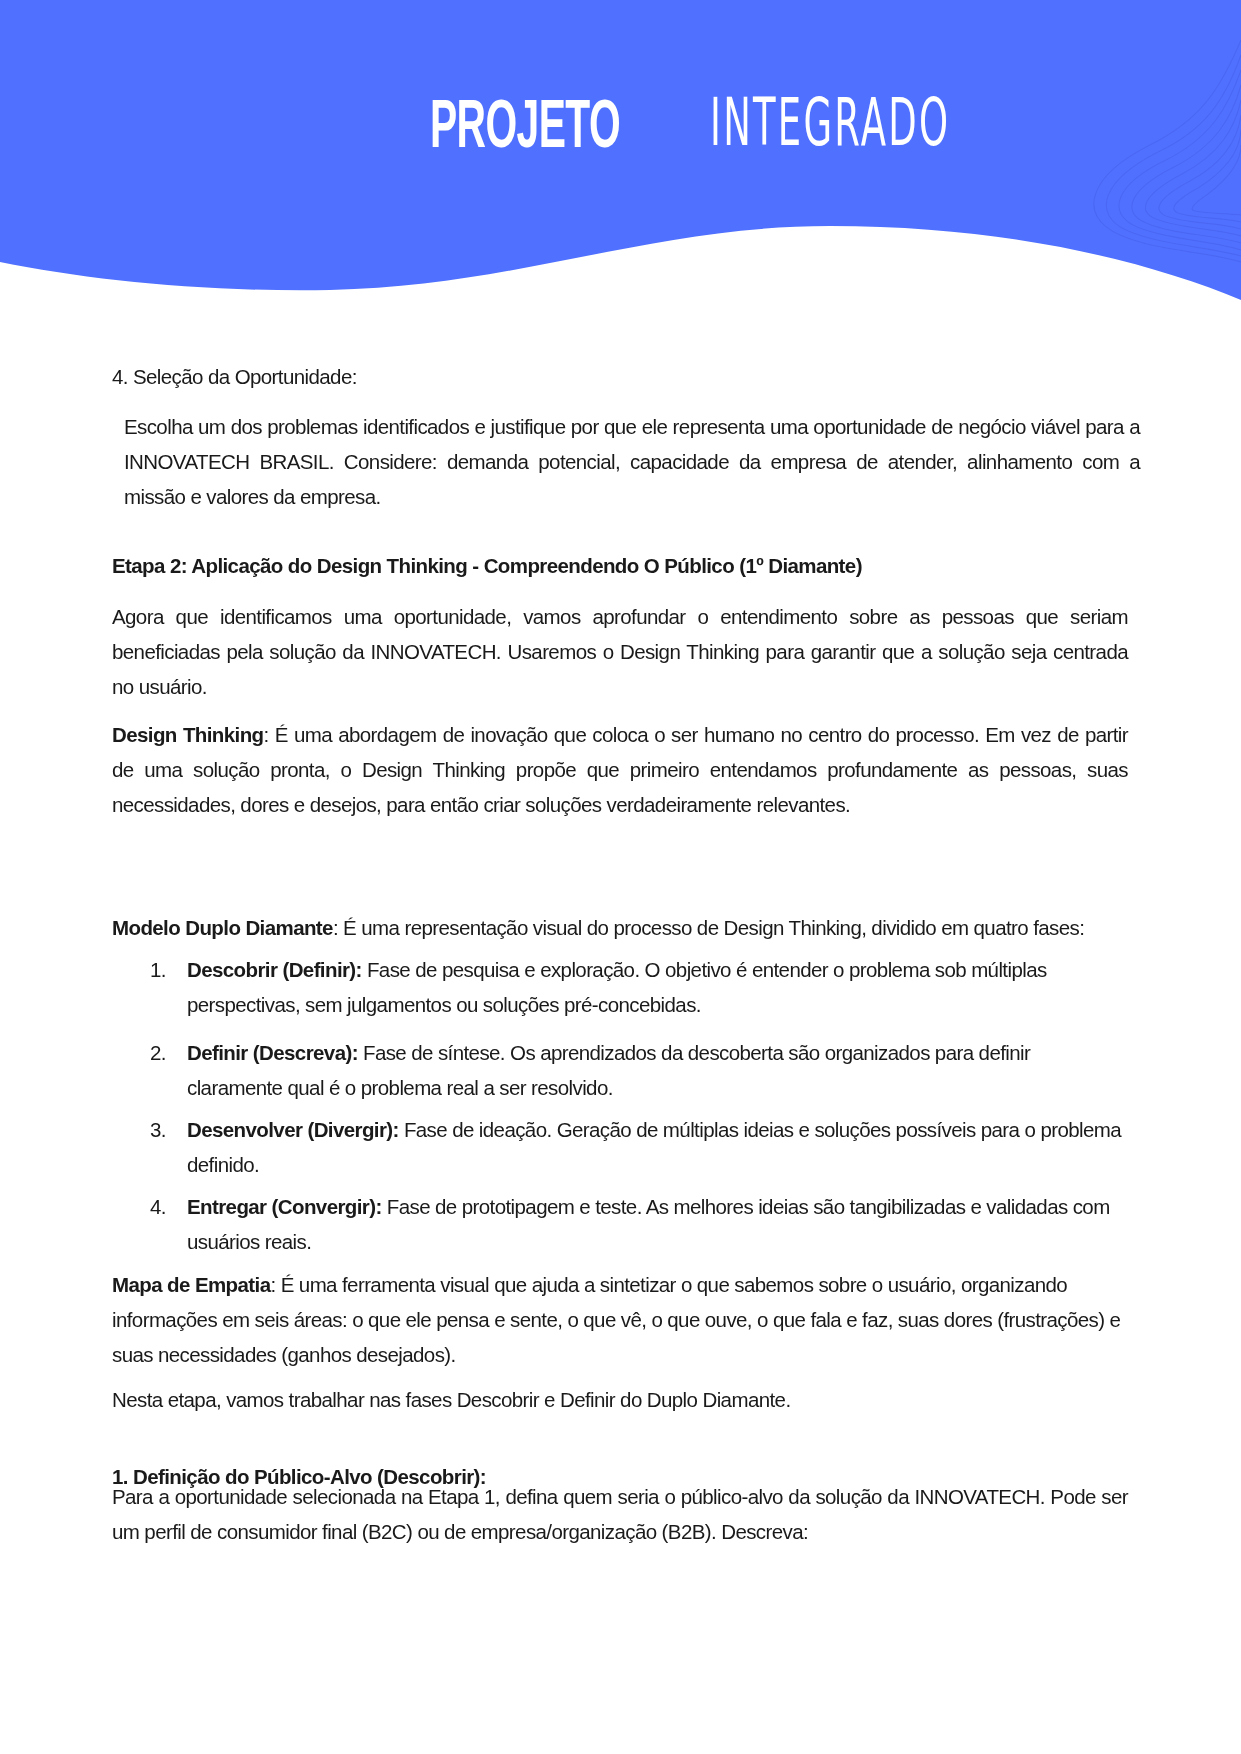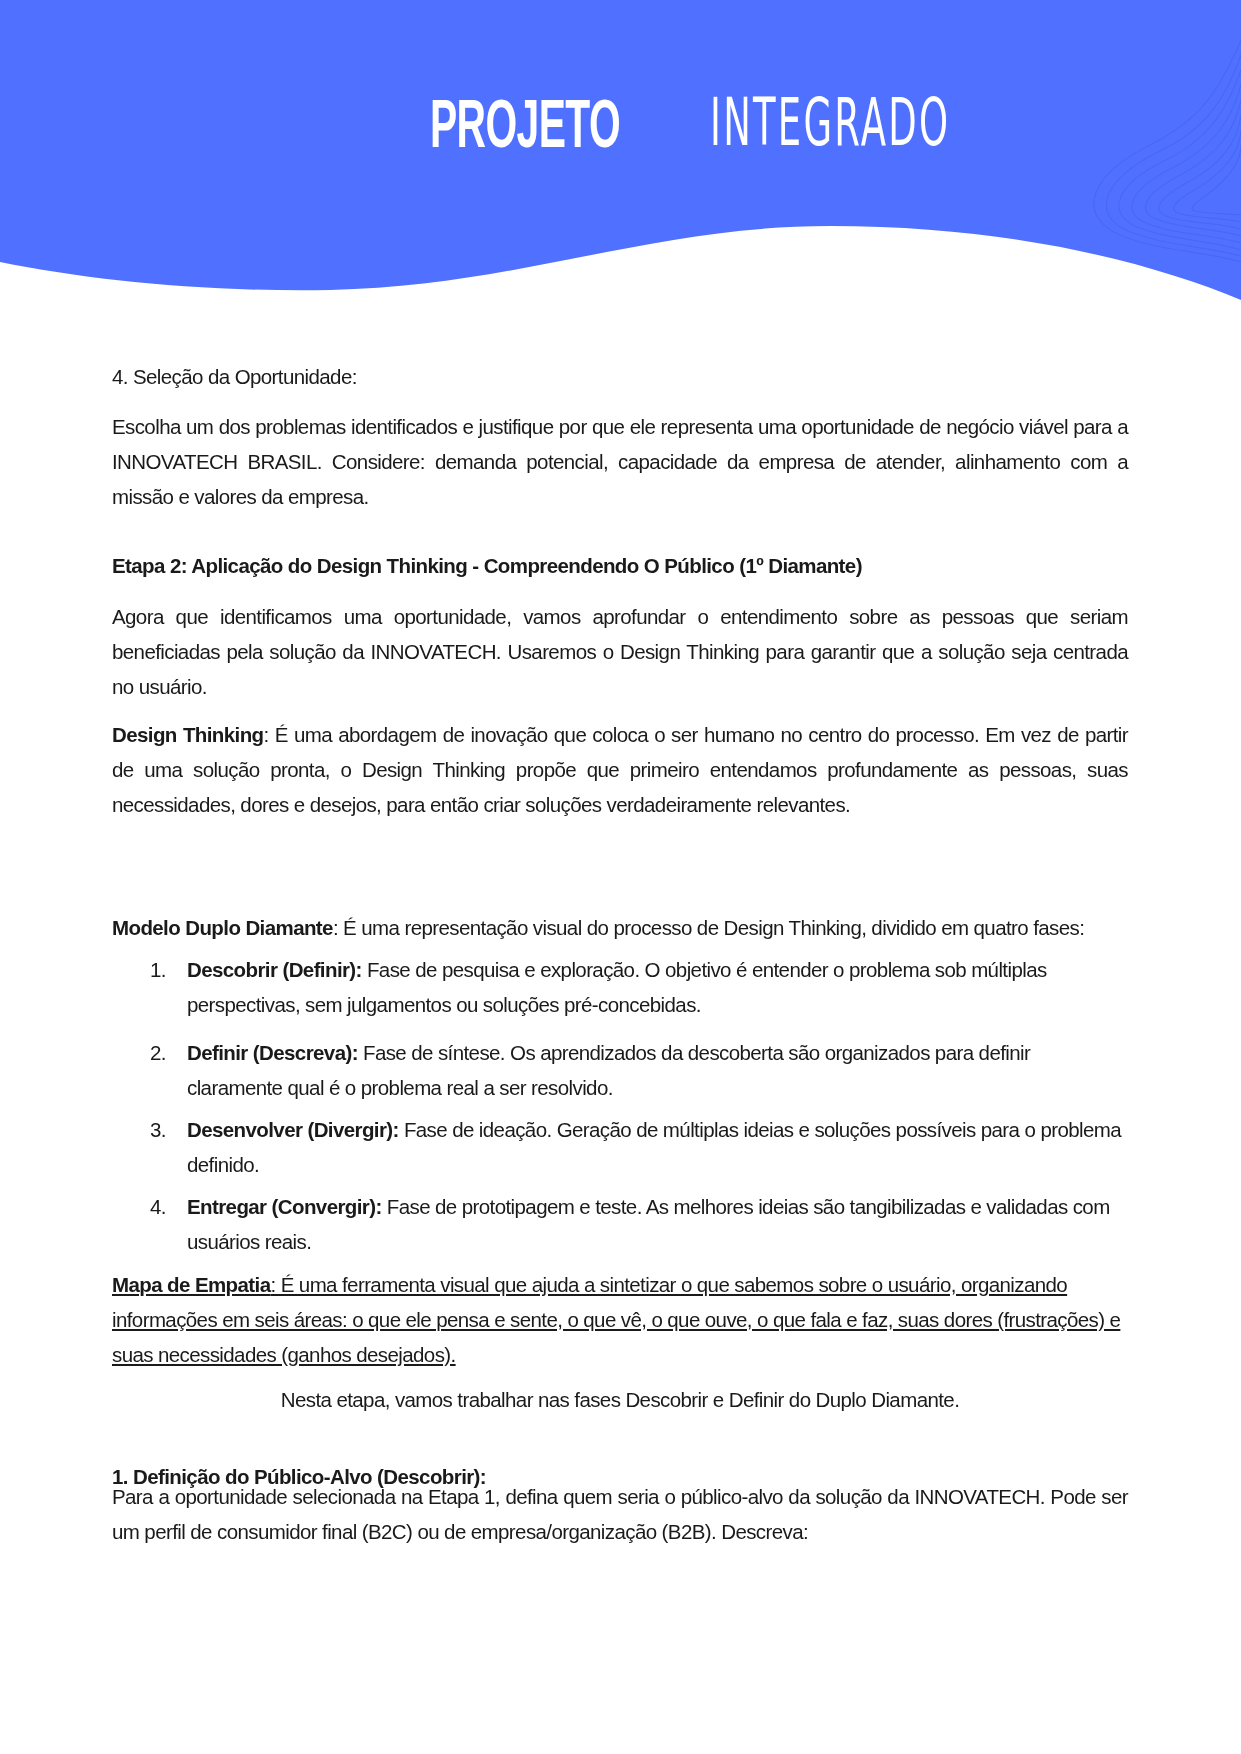--- a/index.html
+++ b/index.html
@@ -38,21 +38,21 @@
   <div class="title">
     <span class="bold">PROJETO</span>
     <span class="thin">INTEGRADO</span>
   </div>
 </div>
 
 <div class="content">
 
   <div class="line-block text-narrow" style="top:360px;">4. Seleção da Oportunidade:</div>
 
-  <div class="line-block justify text-narrow" style="top:410px;">Escolha um dos problemas identificados e justifique por que ele representa uma oportunidade de negócio viável para a INNOVATECH BRASIL. Considere: demanda potencial, capacidade da empresa de atender, alinhamento com a missão e valores da empresa.</div>
+  <div class="line-block justify text-narrow" style="top:410px;margin-left:12px;">Escolha um dos problemas identificados e justifique por que ele representa uma oportunidade de negócio viável para a INNOVATECH BRASIL. Considere: demanda potencial, capacidade da empresa de atender, alinhamento com a missão e valores da empresa.</div>
 
   <div class="line-block text-narrow" style="top:549px; font-weight:bold;">Etapa 2: Aplicação do Design Thinking - Compreendendo O Público (1º Diamante)</div>
 
   <div class="line-block justify text-narrow" style="top:600px;">Agora que identificamos uma oportunidade, vamos aprofundar o entendimento sobre as pessoas que seriam beneficiadas pela solução da INNOVATECH. Usaremos o Design Thinking para garantir que a solução seja centrada no usuário.</div>
 
   <div class="line-block justify text-narrow" style="top:718px;">
     <b>Design Thinking</b><span>: É uma abordagem de inovação que coloca o ser humano no centro do processo. Em vez de partir de uma solução pronta, o Design Thinking propõe que primeiro entendamos profundamente as pessoas, suas necessidades, dores e desejos, para então criar soluções verdadeiramente relevantes.</span>
   </div>
 
   <div class="line-block text-narrow" style="top:871px;margin-top:40px;">
@@ -72,23 +72,23 @@
   <div class="li text-narrow" style="top:1113px;">
     <span class="num">3.</span>
     <span class="txt"><b>Desenvolver (Divergir):</b><span> Fase de ideação. Geração de múltiplas ideias e soluções possíveis para o problema definido.</span></span>
   </div>
 
   <div class="li text-narrow" style="top:1190px;">
     <span class="num">4.</span>
     <span class="txt"><b>Entregar (Convergir):</b><span> Fase de prototipagem e teste. As melhores ideias são tangibilizadas e validadas com usuários reais.</span></span>
   </div>
 
-  <div class="line-block text-narrow" style="top:1268px;text-decoration:underline;">
+  <div class="line-block text-narrow" style="top:1268px;">
     <b>Mapa de Empatia</b><span>: É uma ferramenta visual que ajuda a sintetizar o que sabemos sobre o usuário, organizando informações em seis áreas: o que ele pensa e sente, o que vê, o que ouve, o que fala e faz, suas dores (frustrações) e suas necessidades (ganhos desejados).</span>
   </div>
 
-  <div class="line-block text-narrow" style="top:1383px;text-align:center;">Nesta etapa, vamos trabalhar nas fases Descobrir e Definir do Duplo Diamante.</div>
+  <div class="line-block text-narrow" style="top:1383px;">Nesta etapa, vamos trabalhar nas fases Descobrir e Definir do Duplo Diamante.</div>
 
   <div class="line-block text-narrow" style="top:1431px; font-weight:bold;margin-top:29px;">1. Definição do Público-Alvo (Descobrir):</div>
 
   <div class="line-block justify text-narrow" style="top:1480px;">Para a oportunidade selecionada na Etapa 1, defina quem seria o público-alvo da solução da INNOVATECH. Pode ser um perfil de consumidor final (B2C) ou de empresa/organização (B2B). Descreva:</div>
 
 </div>
 
 </body></html>

